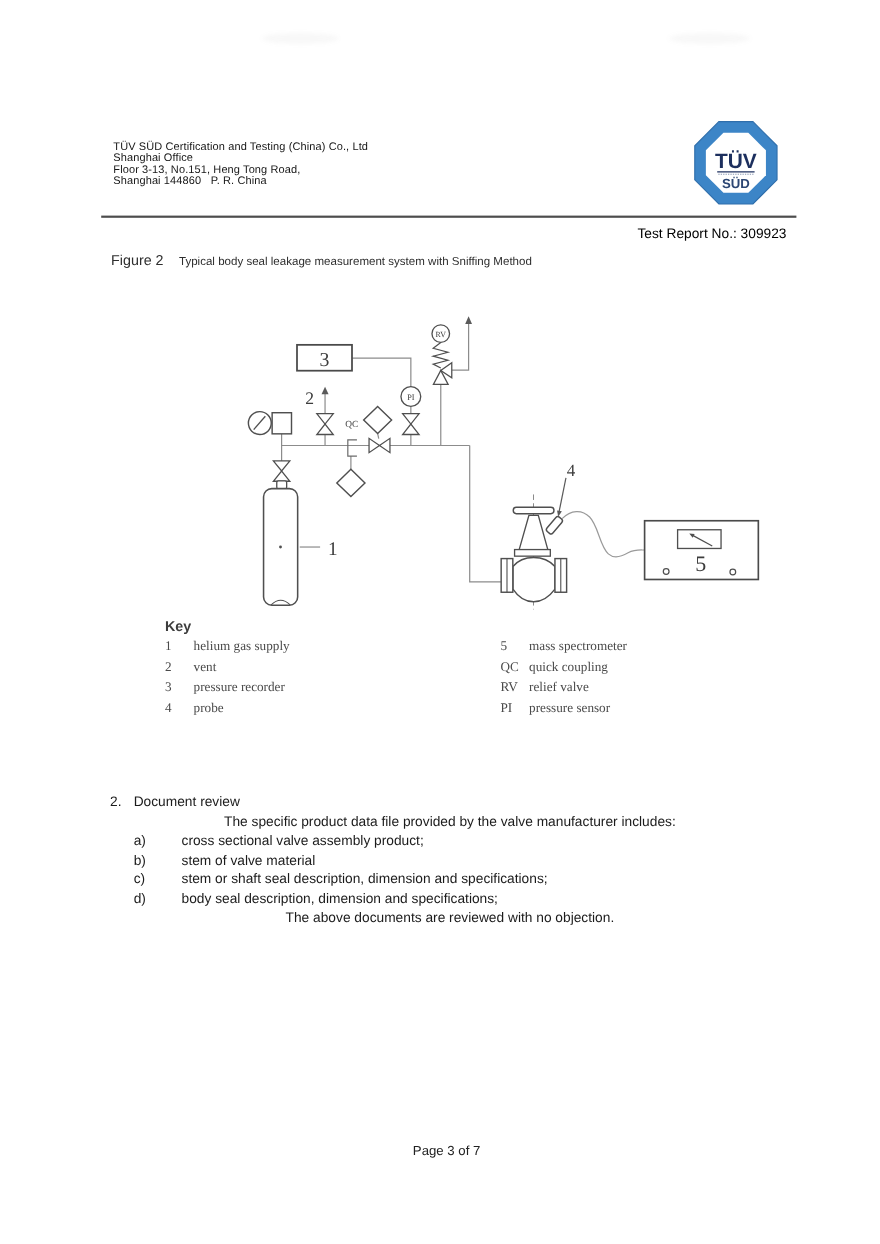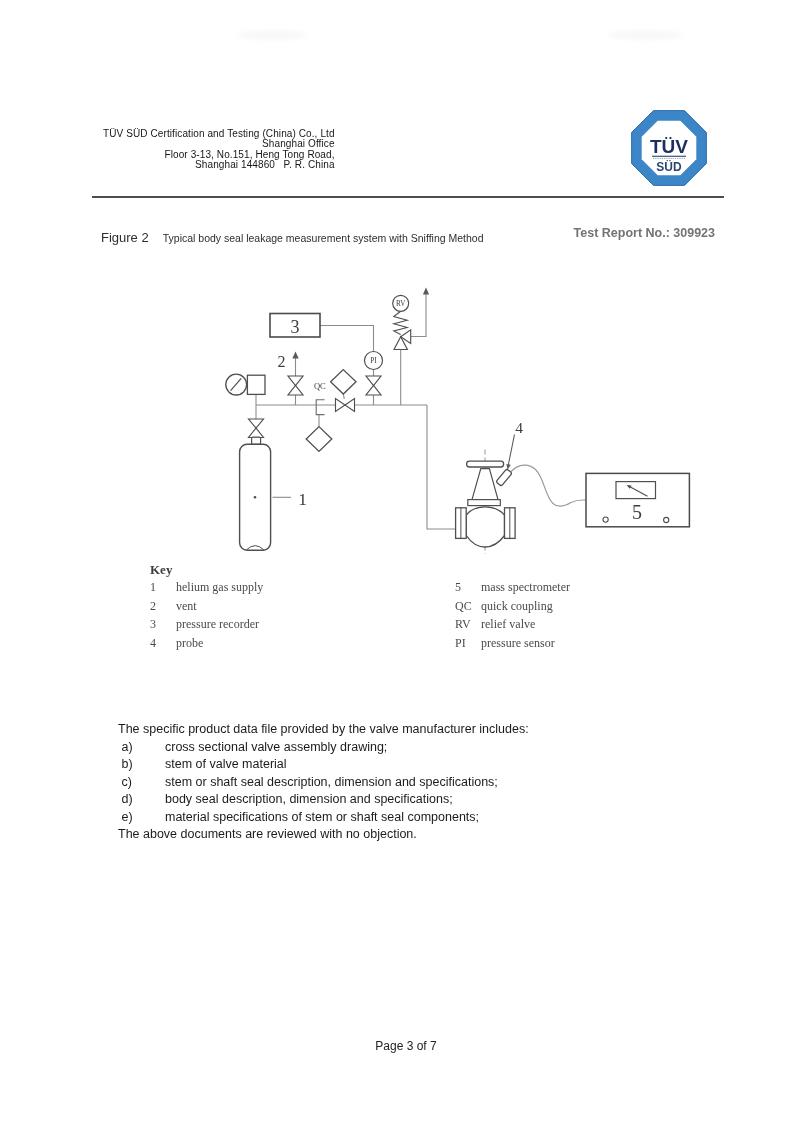--- a/index.html
+++ b/index.html
@@ -4,42 +4,42 @@
 <style>
   html,body{margin:0;padding:0;background:#e8e8e8;}
   .page{
     position:relative;width:800px;height:1131px;background:#ffffff;
     font-family:"Liberation Sans",sans-serif;overflow:hidden;
     box-shadow:0 0 4px rgba(0,0,0,.2);
   }
   .abs{position:absolute;}
   
   .address{left:103px;top:129px;font-size:10px;line-height:10.3px;color:#161616;letter-spacing:.1px;}
-  .address div{white-space:pre;text-align:right;}
+  .address div{white-space:pre;}
   .logo{left:630px;top:107px;}
   .rule{left:92px;top:196px;width:632px;height:2.2px;background:#4d4d4d;}
-  .report-no{left:400px;top:205px;width:315px;text-align:right;font-size:12.5px;font-weight:bold;color:#737373;margin-top:21px;}
+  .report-no{left:400px;top:205px;width:315px;text-align:right;font-size:12.5px;font-weight:normal;color:#000000;}
   
   .figcap{left:101px;top:228px;color:#333;white-space:nowrap;}
   .figcap .fl{font-size:13px;color:#2e2e2e;}
   .figcap .fc{font-size:10.5px;margin-left:14px;color:#2e2e2e;}
   
   .smudge{height:10px;border-radius:50%;background:rgba(120,120,120,.05);filter:blur(2px);}
   
   .diagram{left:140px;top:260px;}
   
-  .key-title{left:150px;top:562px;font-family:Liberation Serif, serif;font-weight:bold;font-size:13px;color:#3d3d3d;}
+  .key-title{left:150px;top:562px;font-family:Liberation Sans, sans-serif;font-weight:bold;font-size:13px;color:#3d3d3d;}
   .key-row{font-family:"Liberation Serif",serif;font-size:12px;color:#4a4a4a;height:14px;}
   .key-row .k{position:absolute;left:0;top:0;}
   .key-row .v{position:absolute;left:26px;top:0;white-space:nowrap;}
   
   .review{left:100px;top:721px;width:600px;font-size:12.5px;line-height:17.5px;color:#1b1b1b;}
   .review .row{white-space:nowrap;}
   .review .num{display:inline-block;width:21.5px;}
-  .review .indent{padding-left:18px;}
+  .review .indent{padding-left:18px;text-align:center;}
   .review .item{padding-left:21.5px;}
   .review .letter{display:inline-block;width:43.5px;}
   
   .footer{left:0;top:1039px;width:812px;text-align:center;font-size:12px;color:#222;}
 </style>
 </head>
 <body>
 
 <div class="page">
 
@@ -185,33 +185,33 @@
   <div class="abs key-row" style="left:455px;top:617px;">
     <span class="k">RV</span>
       <span class="v">relief valve</span>
   </div>
   <div class="abs key-row" style="left:455px;top:635.5px;">
     <span class="k">PI</span>
       <span class="v">pressure sensor</span>
   </div>
 
   <div class="abs review">
+    <div class="row">
+      <span class="num">2.</span><span>Document review</span>
+    </div>
     <div class="row indent">The specific product data file provided by the valve manufacturer includes:</div>
     <div class="row item">
-      <span class="letter">a)</span><span>cross sectional valve assembly drawing;</span>
+      <span class="letter">a)</span><span>cross sectional valve assembly product;</span>
     </div>
     <div class="row item">
       <span class="letter">b)</span><span>stem of valve material</span>
     </div>
     <div class="row item">
       <span class="letter">c)</span><span>stem or shaft seal description, dimension and specifications;</span>
     </div>
     <div class="row item">
       <span class="letter">d)</span><span>body seal description, dimension and specifications;</span>
-    </div>
-    <div class="row item">
-      <span class="letter">e)</span><span>material specifications of stem or shaft seal components;</span>
     </div>
     <div class="row indent">The above documents are reviewed with no objection.</div>
   </div>
 
   <div class="abs footer">Page 3 of  7</div>
 </div>
 
 </body></html>

